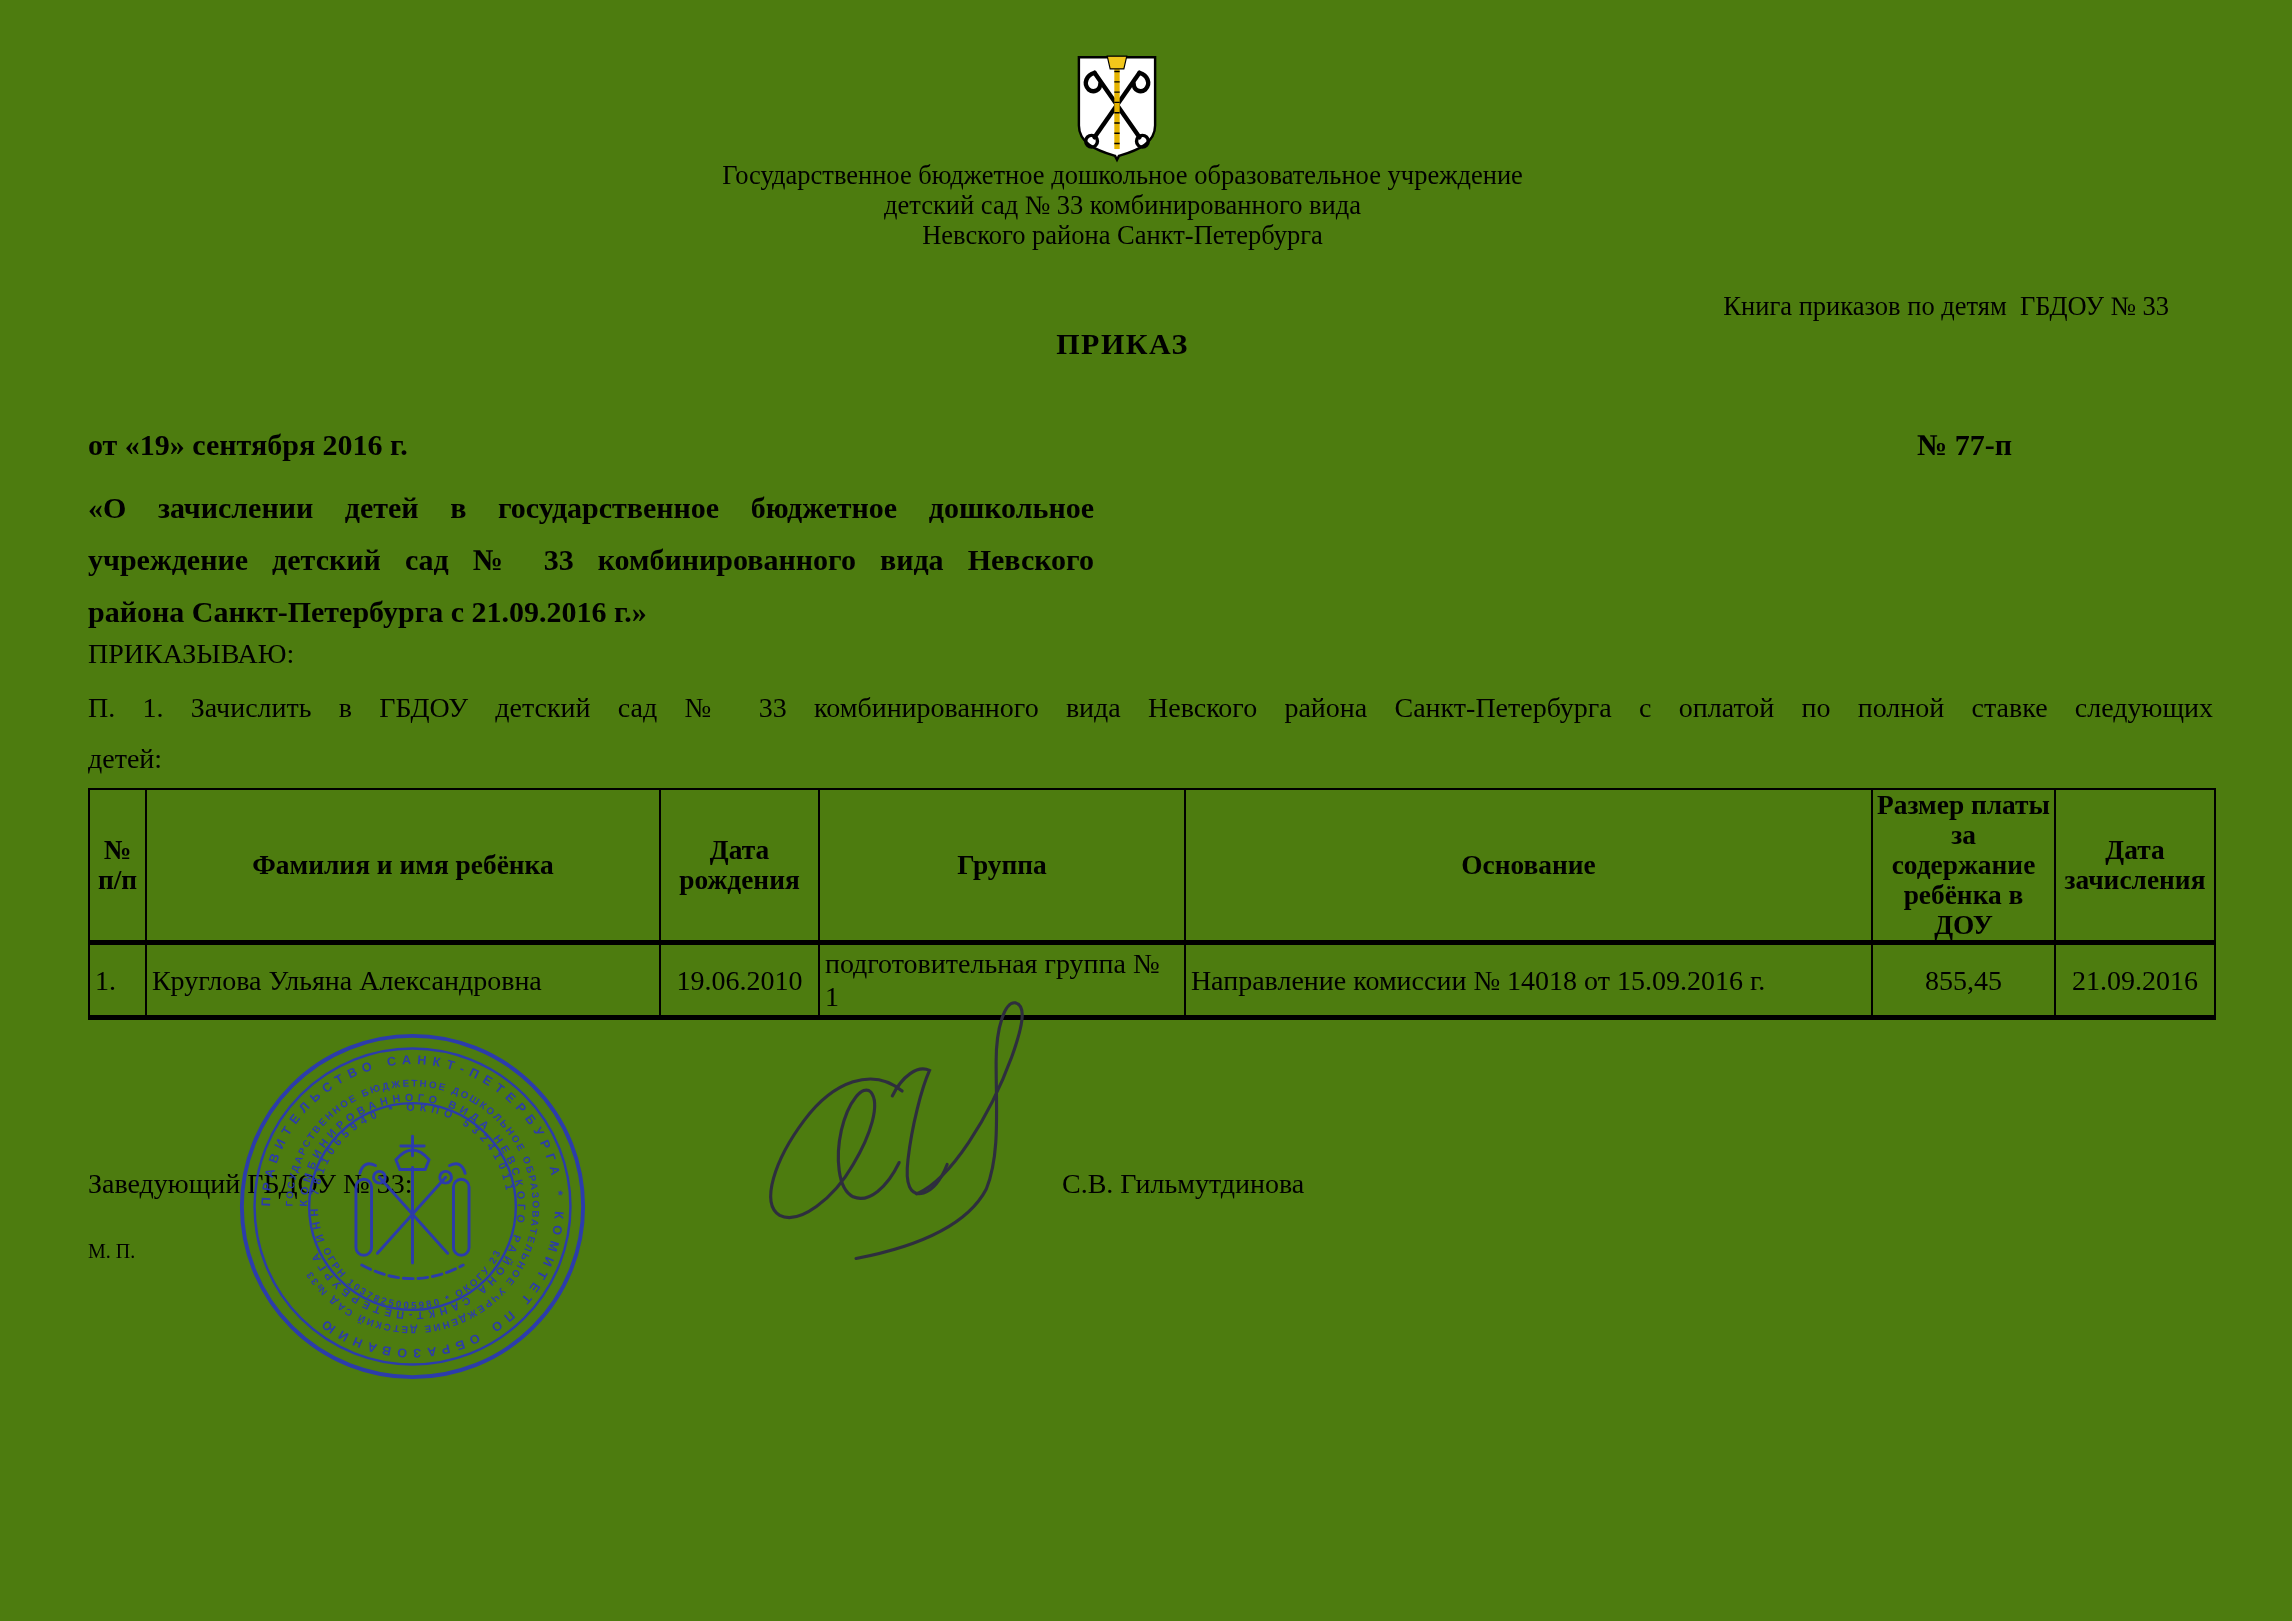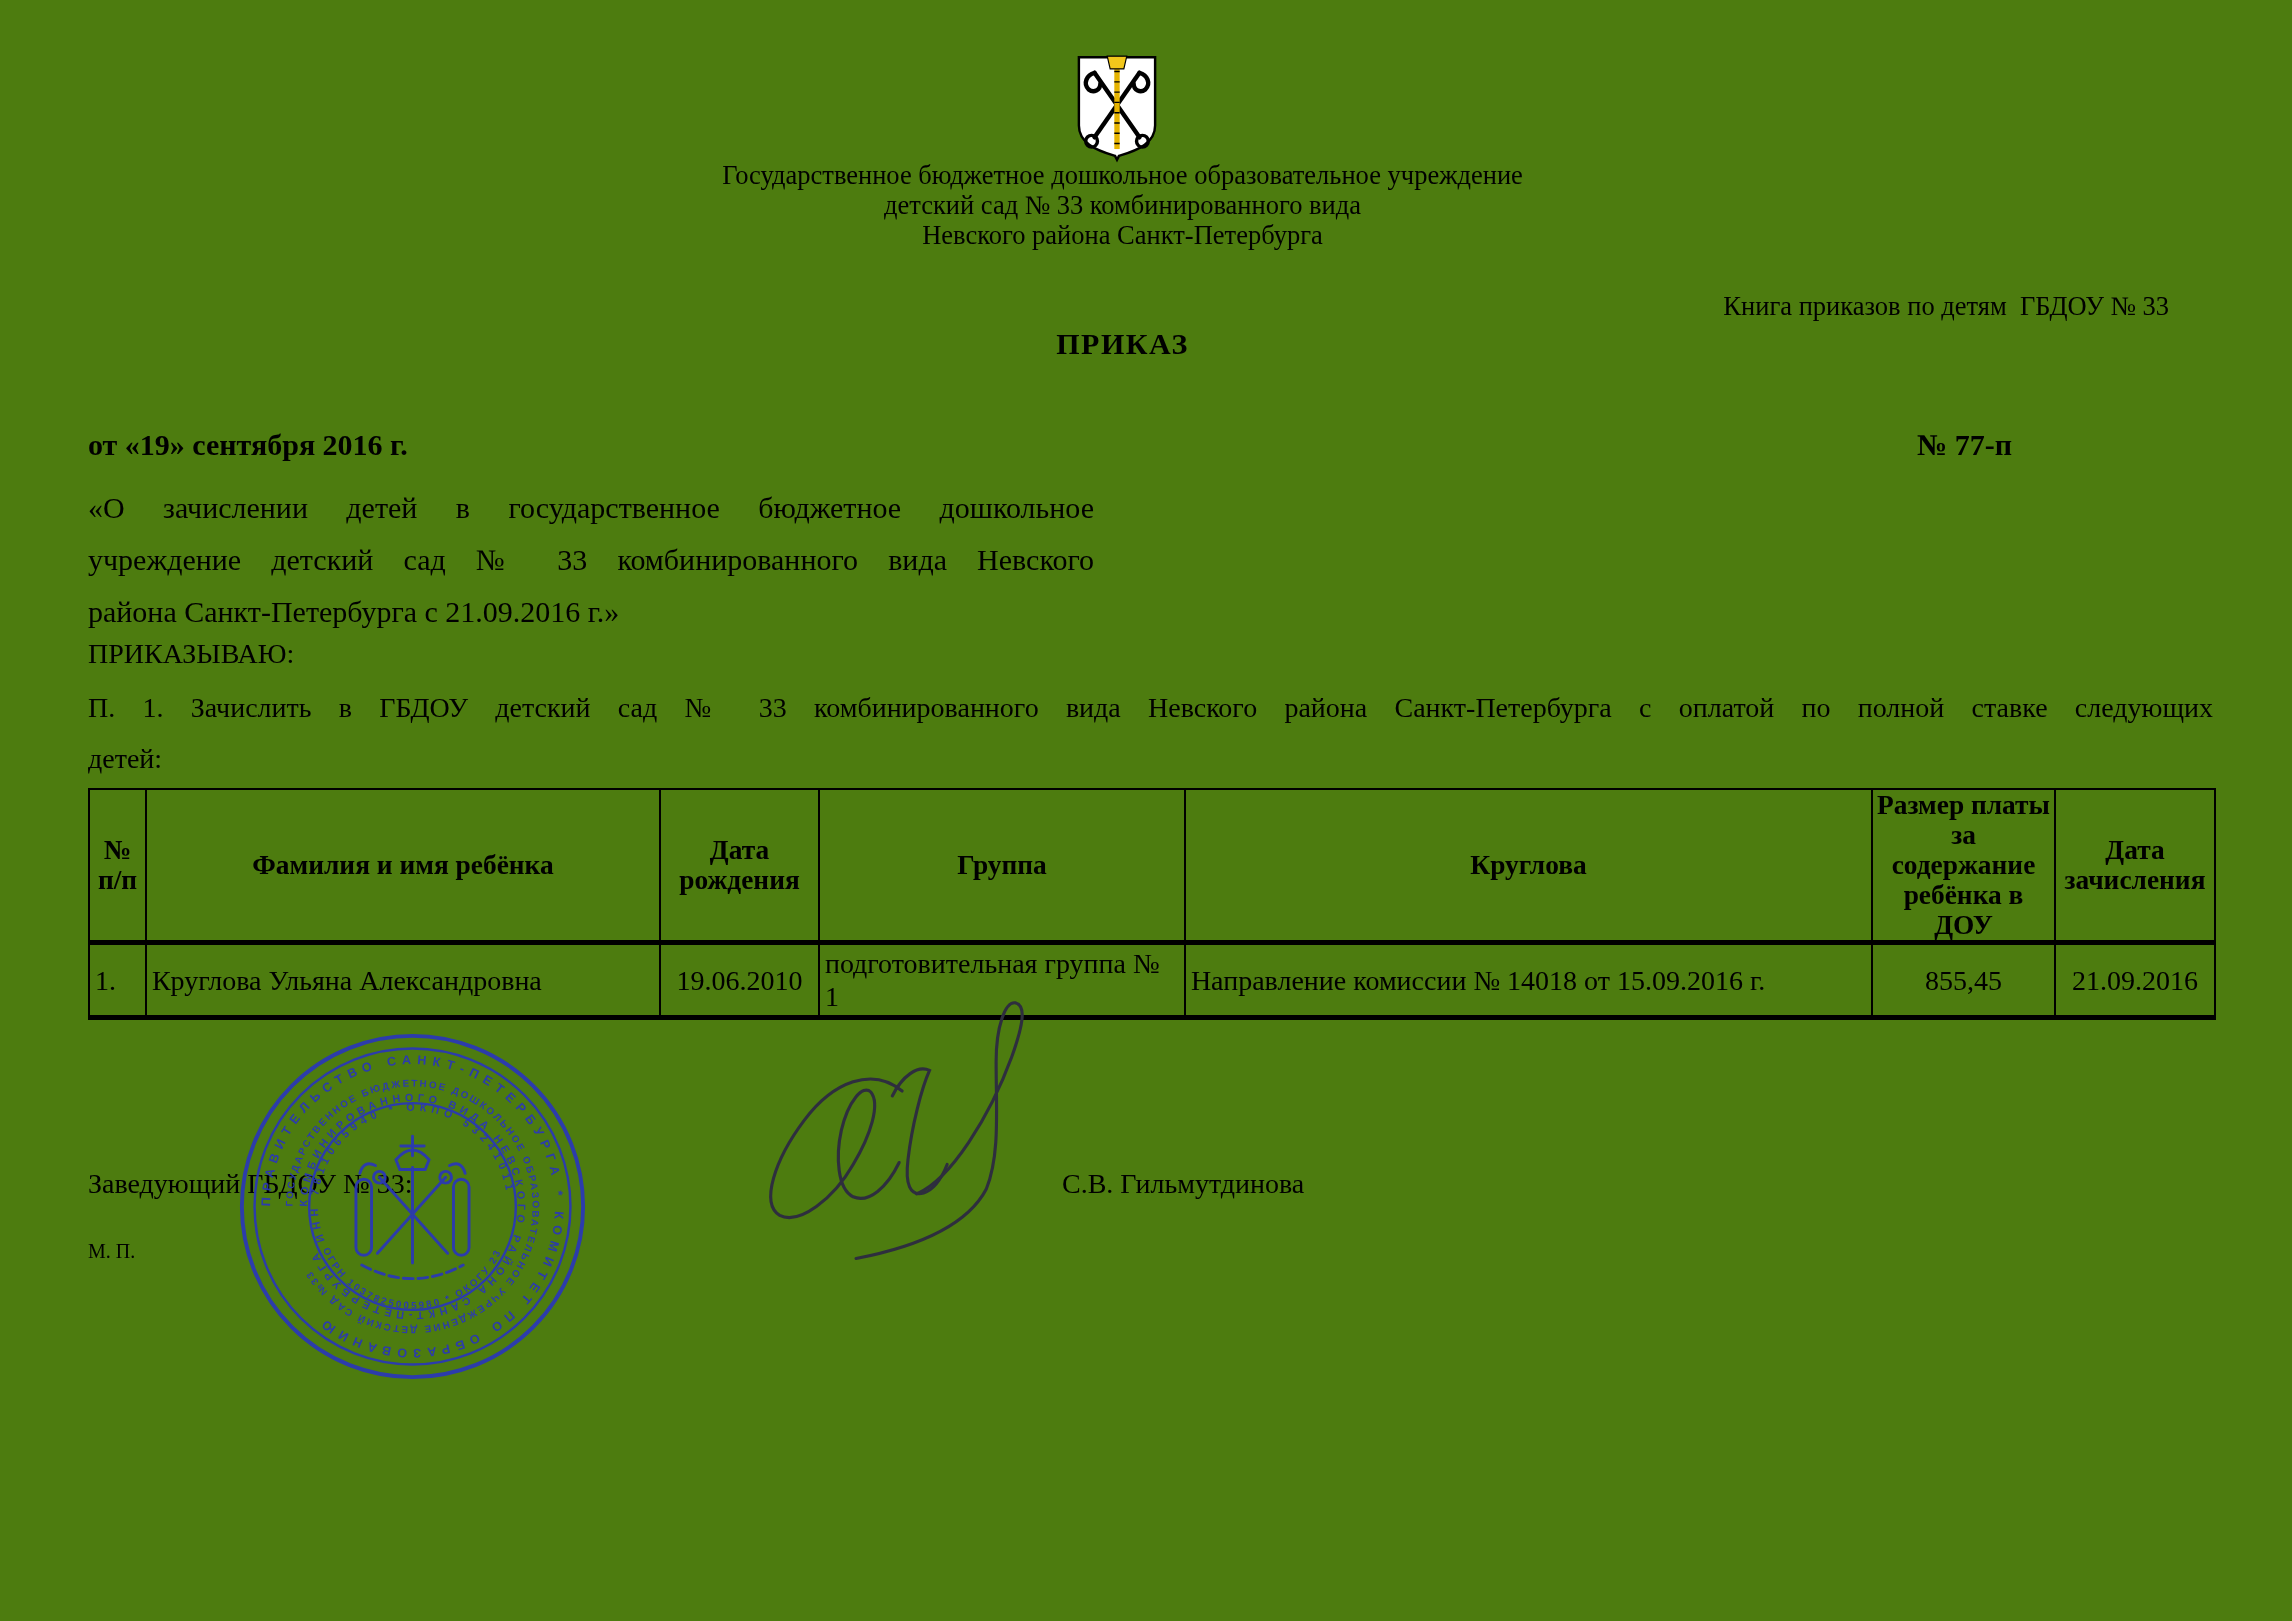--- a/index.html
+++ b/index.html
@@ -15,21 +15,21 @@
   .emblem{position:absolute;left:1074px;top:53px;width:86px;height:110px;}
   
   .org-header{position:absolute;left:0;top:160px;width:2245px;text-align:center;
     font-size:26.5px;line-height:30px;}
   .book-note{position:absolute;top:291px;right:124px;font-size:26.5px;white-space:pre;}
   .order-title{position:absolute;left:0;top:327px;width:2245px;text-align:center;
     font-weight:bold;font-size:30px;letter-spacing:1.5px;}
   .order-date{position:absolute;left:88px;top:428px;font-weight:bold;font-size:30px;}
   .order-number{position:absolute;left:1917px;top:428px;font-weight:bold;font-size:30px;}
   .order-subject{position:absolute;left:88px;top:482px;width:1006px;
-    font-weight:normal;font-size:30px;line-height:52px;}
+    font-weight:bold;font-size:30px;line-height:52px;}
   .jline{text-align:justify;text-align-last:justify;}
   .decree-lead{position:absolute;left:88px;top:638px;font-size:28px;}
   .clause{position:absolute;left:88px;top:682px;width:2125px;font-size:28px;line-height:51px;}
   
   table.enroll{position:absolute;left:88px;top:788px;width:2125px;
     border-collapse:collapse;table-layout:fixed;}
   table.enroll th,table.enroll td{border:2.9px solid #000;overflow:hidden;}
   table.enroll th{
     height:149px;font-size:27.4px;font-weight:bold;text-align:center;vertical-align:middle;
     line-height:30px;padding:0 3px;border-bottom-width:5.9px;}
@@ -105,21 +105,21 @@
         <col style="width:687px">
         <col style="width:183px">
       <col style="width:160px">
     </colgroup>
     <thead>
       <tr>
         <th>№ п/п</th>
         <th>Фамилия и имя ребёнка</th>
         <th>Дата рождения</th>
         <th>Группа</th>
-        <th>Круглова</th>
+        <th>Основание</th>
         <th>Размер платы за содержание ребёнка в ДОУ</th>
         <th>Дата зачисления</th>
       </tr>
     </thead>
     <tbody>
       <tr>
         <td class="c-num">1.</td>
         <td class="c-name">Круглова Ульяна Александровна</td>
         <td class="c-center">19.06.2010</td>
         <td class="c-left">подготовительная группа № 1</td>

